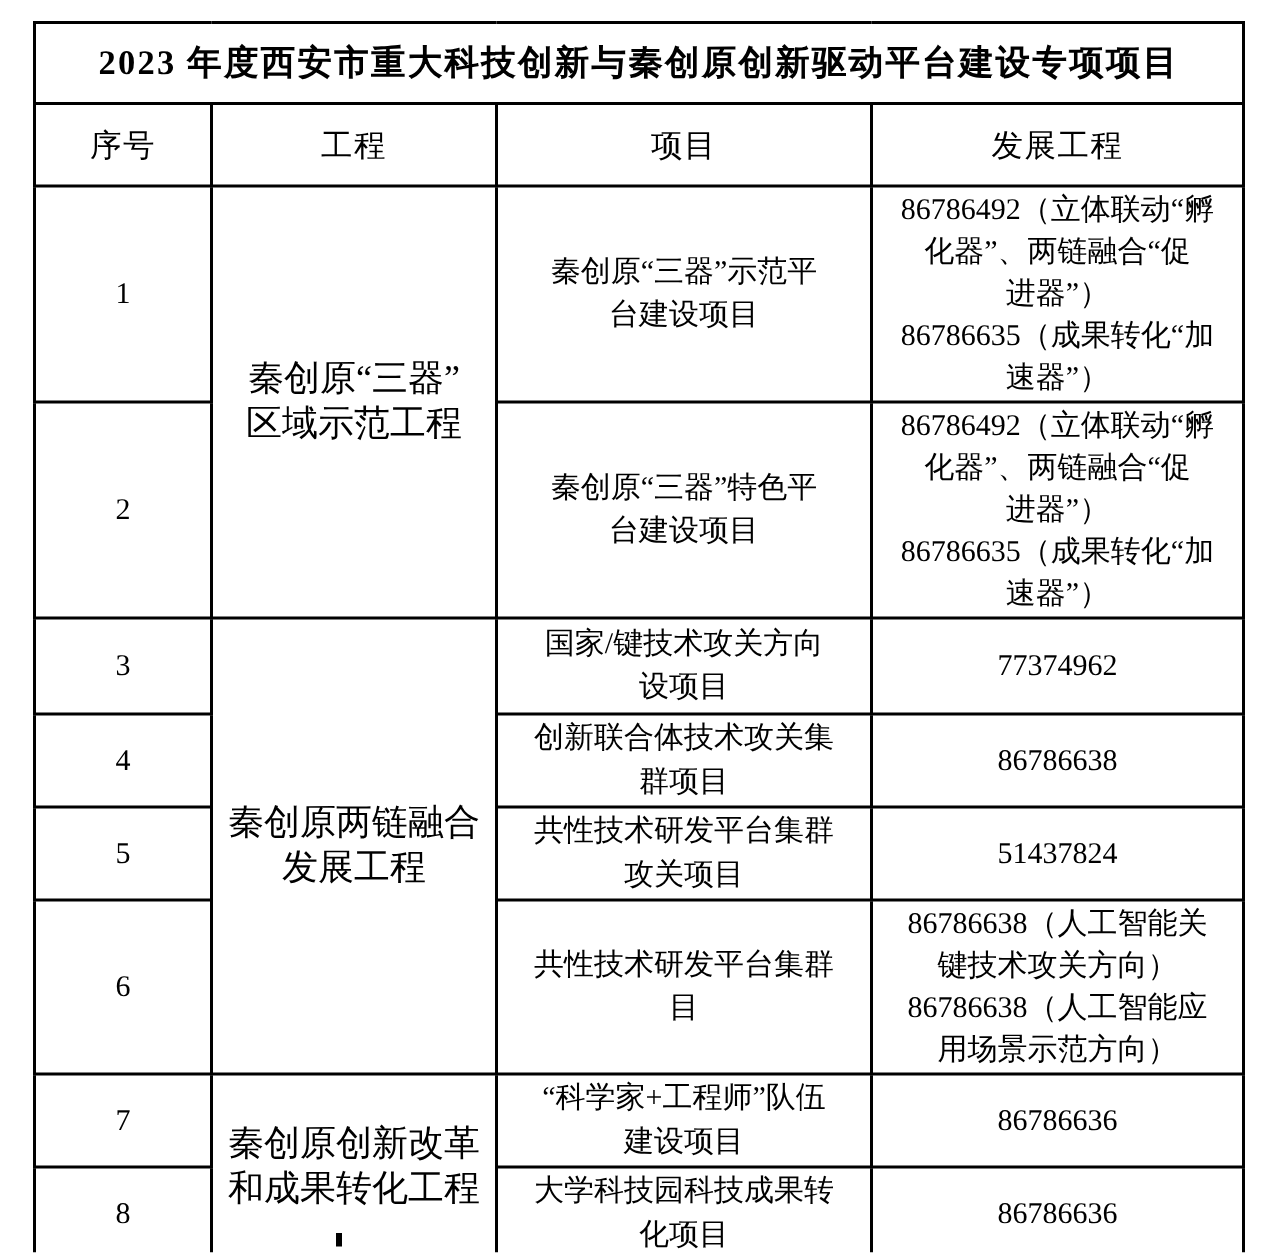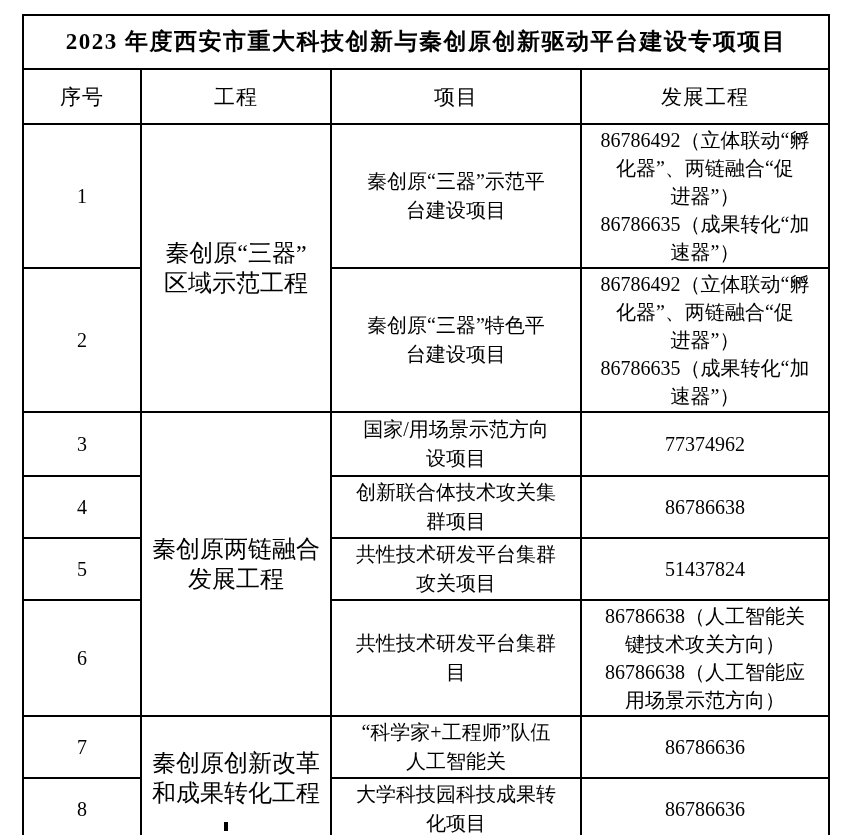--- a/index.html
+++ b/index.html
@@ -111,21 +111,21 @@
         <td class="cell-phone">86786492（立体联动“孵
 化器”、两链融合“促
 进器”）
 86786635（成果转化“加
 速器”）</td>
       </tr>
       <tr style="height:64px">
         <td class="cell-no">3</td>
         <td class="cell-eng" rowspan="4">秦创原两链融合
 发展工程</td>
-        <td class="cell-proj">国家/用场景示范方向
+        <td class="cell-proj">国家/键技术攻关方向
 设项目</td>
         <td class="cell-phone">77374962</td>
       </tr>
       <tr style="height:62px">
         <td class="cell-no">4</td>
         <td class="cell-proj">创新联合体技术攻关集
 群项目</td>
         <td class="cell-phone">86786638</td>
       </tr>
       <tr style="height:56px">
@@ -141,21 +141,21 @@
         <td class="cell-phone">86786638（人工智能关
 键技术攻关方向）
 86786638（人工智能应
 用场景示范方向）</td>
       </tr>
       <tr style="height:57px">
         <td class="cell-no">7</td>
         <td class="cell-eng" rowspan="2">秦创原创新改革
 和成果转化工程</td>
         <td class="cell-proj">“科学家+工程师”队伍
-人工智能关</td>
+建设项目</td>
         <td class="cell-phone">86786636</td>
       </tr>
       <tr style="height:54px">
         <td class="cell-no">8</td>
         <td class="cell-proj">大学科技园科技成果转
 化项目</td>
         <td class="cell-phone">86786636</td>
       </tr>
     </tbody>
   </table>

